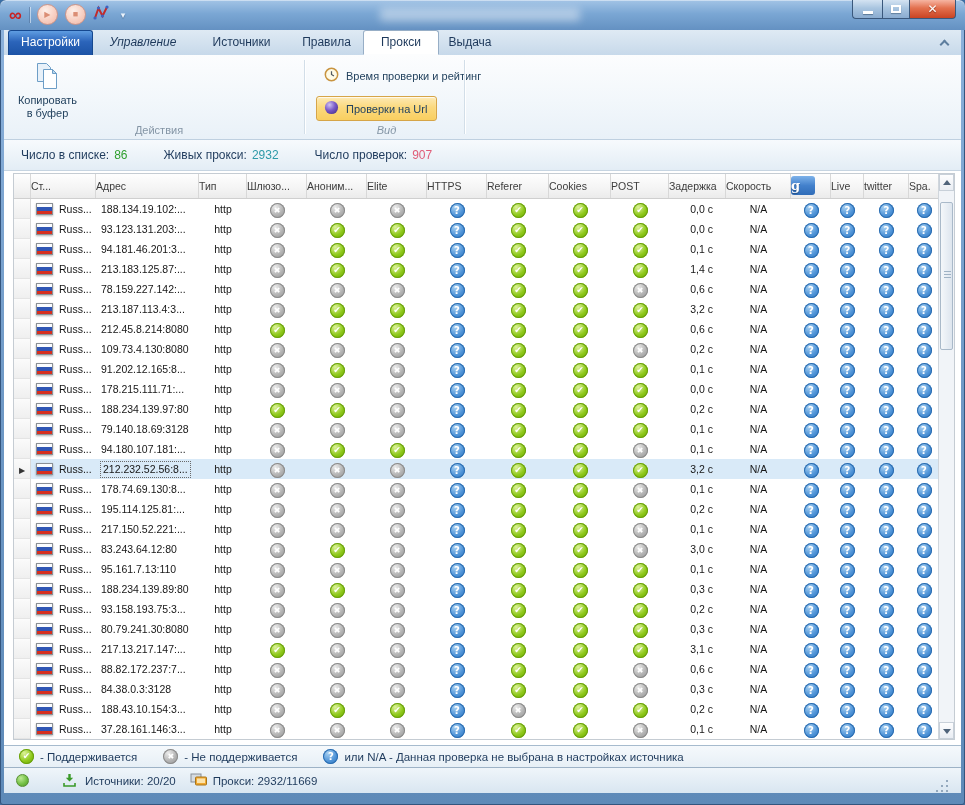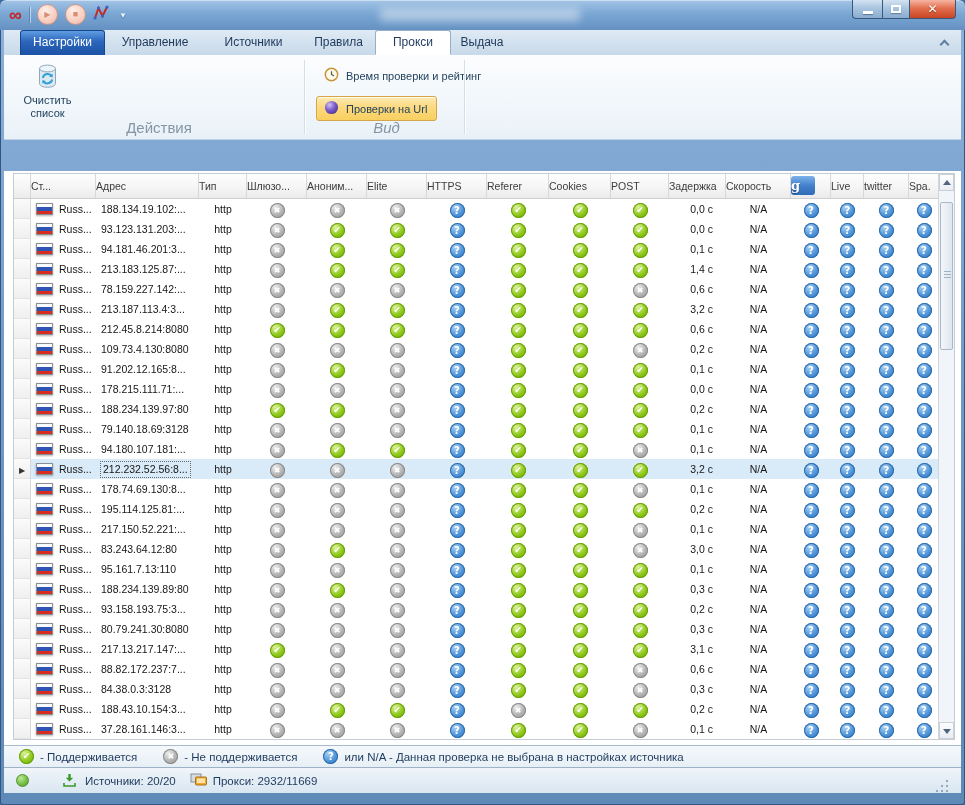--- a/index.html
+++ b/index.html
@@ -34,37 +34,37 @@
     background:linear-gradient(180deg,#f6b5a2,#e3704e 45%,#ca4423); color:#fff; font-size:12px; font-weight:bold;
     text-shadow:0 1px 1px rgba(90,20,0,.6); }
   .gl-min { width:10px; height:3px; background:#fff; box-shadow:0 1px 1px rgba(30,60,90,.5); margin-top:6px; }
   .gl-max { width:10px; height:8px; border:2px solid #fff; box-shadow:0 1px 1px rgba(30,60,90,.4); }
 
   
   .tabrow { position:absolute; top:30px; left:4px; right:4px; height:25px;
     background:linear-gradient(180deg,#dfeaf4,#c7d9ea); display:flex; align-items:flex-end; padding-left:4px; }
   .tab { height:24px; line-height:23px; text-align:center; font-size:12px; color:#1e395b; cursor:default; }
   .tab.app { background:linear-gradient(180deg,#5f9de2,#2b64ba 45%,#1c53a6); color:#fff;
-    border:1px solid #16488f; border-bottom:none; border-radius:3px 3px 0 0; height:25px;margin-left:12px; }
+    border:1px solid #16488f; border-bottom:none; border-radius:3px 3px 0 0; height:25px; }
   .tab.active { background:#fff; border:1px solid #97aec6; border-bottom:1px solid #fcfdfe;
     border-radius:3px 3px 0 0; height:25px; position:relative; z-index:2; }
   .collapse-btn { margin-left:auto; margin-right:10px; align-self:center; width:14px; height:12px;
     display:flex; align-items:center; justify-content:center; }
   .chev { width:7px; height:7px; border-left:2px solid #5d7e9e; border-top:2px solid #5d7e9e;
     transform:rotate(45deg); margin-top:4px; }
 
   
   .ribbon { position:absolute; top:55px; left:4px; right:4px; height:85px;
     background:linear-gradient(180deg,#fcfdfe,#f2f7fb 55%,#e9f1f8); border-bottom:1px solid #bfd0e0; }
   .gsep { position:absolute; top:5px; bottom:5px; width:1px; background:#d2dee8; box-shadow:1px 0 0 #fff; }
   .actions-buttons { position:absolute; left:5px; top:2px; display:flex; }
   .bigbtn { width:77px; padding-top:2px; text-align:center; border-radius:3px; }
   .bicon { display:block; height:35px; padding-top:2px; }
   .blabel { font-size:11px; line-height:13px; color:#24435f; display:block; }
-  .glabel { position:absolute; bottom:3px; font-size:15px; color:#8495a5; text-align:center; }
+  .glabel { position:absolute; bottom:3px; font-size:11px; color:#8495a5; text-align:center; }
   .glabel.actions { left:5px; width:300px; }
   .glabel.view { left:305px; width:155px;font-style:italic; }
   .view-buttons { position:absolute; left:312px; top:8px; display:flex; flex-direction:column; gap:8px; align-items:flex-start; }
   .vbtn { display:flex; align-items:center; gap:7px; font-size:11px; color:#24435f;
     padding:3px 9px 3px 7px; border:1px solid transparent; border-radius:3px; }
   .vbtn.on { background:linear-gradient(180deg,#fdeab4,#fbd97e 45%,#f9cf60);
     border-color:#d6a548; box-shadow:inset 0 1px 1px rgba(255,255,255,.8); }
 
   
   .statsbar { position:absolute; top:140px; left:4px; right:4px; height:31px;
@@ -175,40 +175,39 @@
           <span class="gl-max"></span>
         </div>
       <div class="wb close">
           <span>✕</span>
         </div>
     </div>
   </div>
 
   <div class="tabrow">
     <div class="tab app" style="width: 85px;">Настройки</div>
-      <div class="tab" style="width: 100px;">Управление</div>
+      <div class="tab" style="width: 100px; font-style: italic;">Управление</div>
       <div class="tab" style="width: 97px;">Источники</div>
       <div class="tab" style="width: 73px;">Правила</div>
       <div class="tab active" style="width: 76px;">Прокси</div>
       <div class="tab" style="width: 62px;">Выдача</div>
       <div class="collapse-btn" style="order:99;">
         <span class="chev"></span>
       </div>
   </div>
 
   <div class="ribbon">
     <div class="actions-buttons">
         <div class="bigbtn">
           <span class="bicon"><svg width="31" height="31" viewBox="0 0 31 31">
-              <path d="M7.5 7.5v15c0 2.2 3.6 3.8 8 3.8s8-1.6 8-3.8v-15" fill="#dde9f2" stroke="#8fa8bc"></path>
-              <ellipse cx="15.5" cy="7.5" rx="8" ry="3.4" fill="#eef5fa" stroke="#8fa8bc"></ellipse>
-              <path d="M10.8 17a5 5 0 019.2-1.6M20.2 18.5a5 5 0 01-9.2 1.4" fill="none" stroke="#34a0d8" stroke-width="2"></path>
-              <path d="M20.8 12.8l-.4 3.6-3.4-1.2zM10.2 22.6l.4-3.6 3.4 1.2z" fill="#34a0d8"></path>
+              <path d="M5.5 2.5h9l4 4v14h-13z" fill="#e8f1f9" stroke="#6d9ec7"></path>
+              <path d="M11.5 8.5h9l4 4v15h-13z" fill="#fff" stroke="#6d9ec7"></path>
+              <path d="M20.5 8.5v4h4z" fill="#bcd8ee" stroke="#6d9ec7"></path>
             </svg></span>
-          <span class="blabel">Очистить<br>список</span>
+          <span class="blabel">Копировать<br>в буфер</span>
         </div>
       </div>
     <div class="glabel actions">Действия</div>
     <div class="gsep" style="left:300px;"></div>
     <div class="view-buttons">
         <div class="vbtn">
           <span><svg width="15" height="15" viewBox="0 0 16 16">
               <circle cx="8" cy="8" r="6.6" fill="#fffbe6" stroke="#c89440" stroke-width="1.6"></circle>
               <path d="M8 4.4V8l2.6 1.6" stroke="#4e5860" stroke-width="1.3" fill="none"></path>
             </svg></span>
@@ -225,20 +224,25 @@
               </defs>
               <circle cx="8" cy="8" r="7" fill="url(#orb)"></circle>
             </svg></span>
           <span>Проверки на Url</span>
         </div>
       </div>
     <div class="glabel view">Вид</div>
     <div class="gsep" style="left:460px;"></div>
   </div>
 
+  <div class="statsbar">
+      <span><span>Число в списке:</span><span class="sv" style="color: rgb(47, 159, 47);">86</span></span>
+      <span><span>Живых прокси:</span><span class="sv" style="color: rgb(46, 154, 168);">2932</span></span>
+      <span><span>Число проверок:</span><span class="sv" style="color: rgb(224, 92, 120);">907</span></span>
+    </div>
 
   <div class="tablezone">
     <div class="grid">
       <div class="ghead">
           <div class="hc" style="width: 17px;"></div>
           <div class="hc" style="width: 65px;">Ст...</div>
           <div class="hc" style="width: 103px;">Адрес</div>
           <div class="hc" style="width: 48px;">Тип</div>
           <div class="hc" style="width: 60px;">Шлюзо...</div>
           <div class="hc" style="width: 60px;">Аноним...</div>

